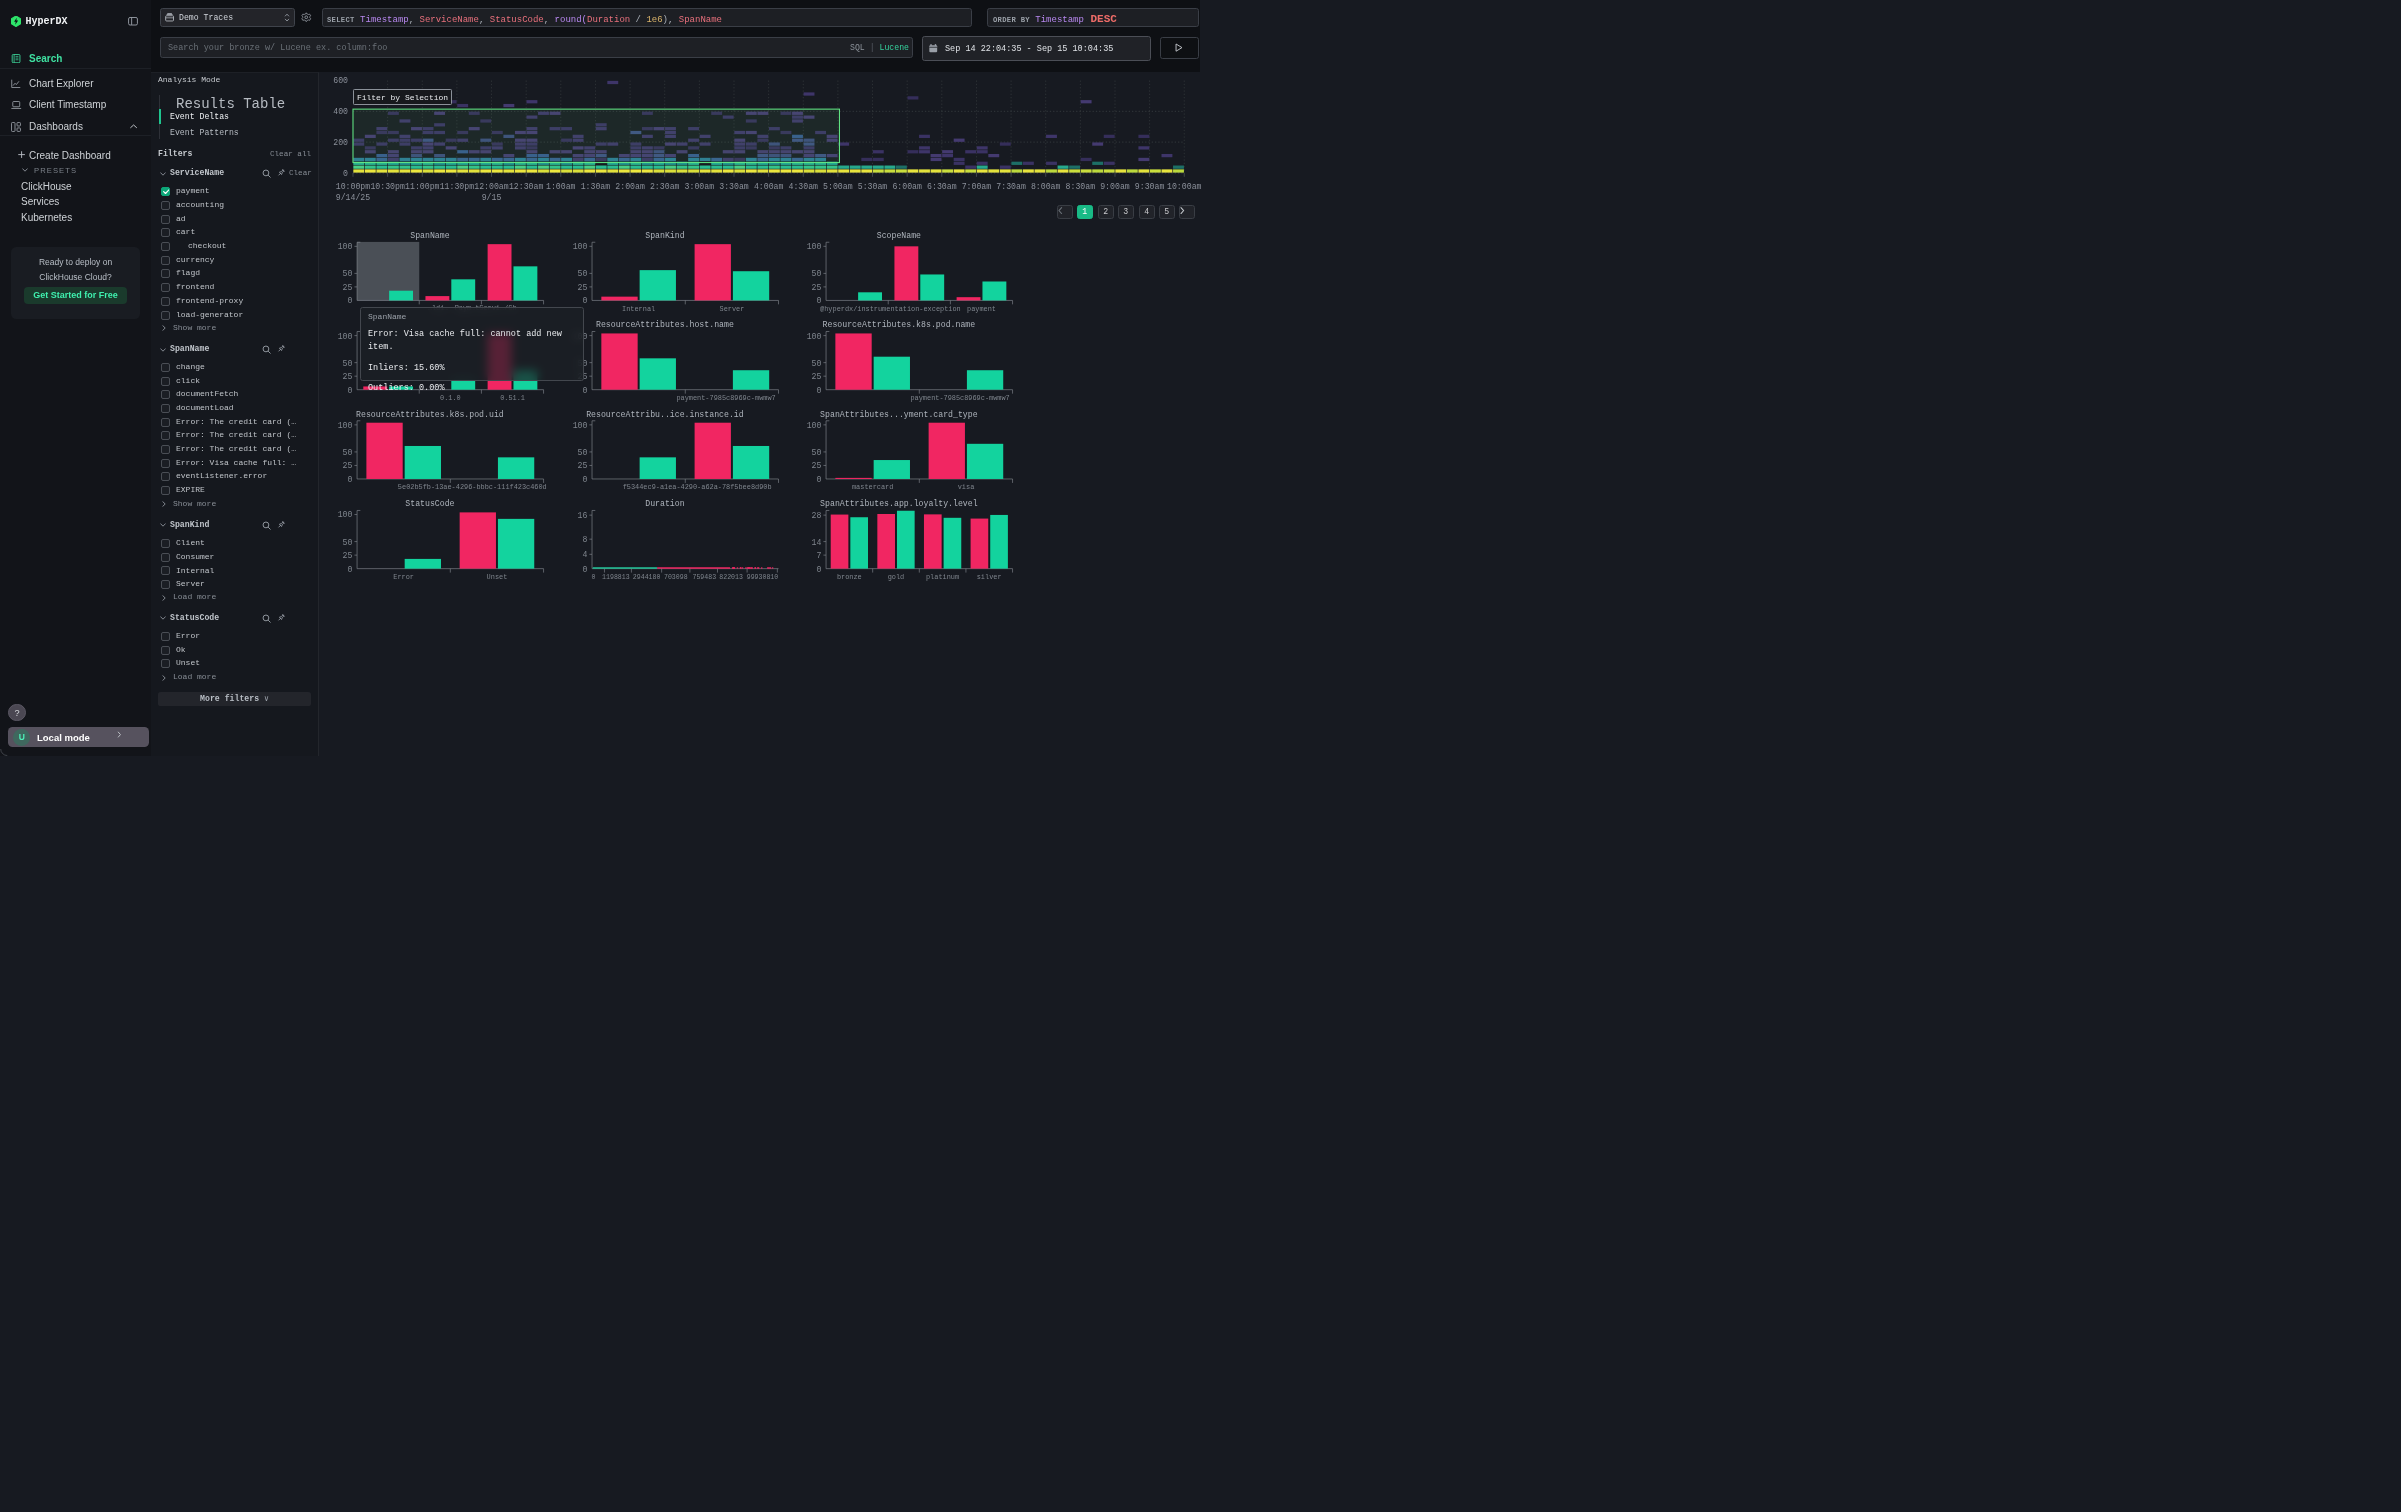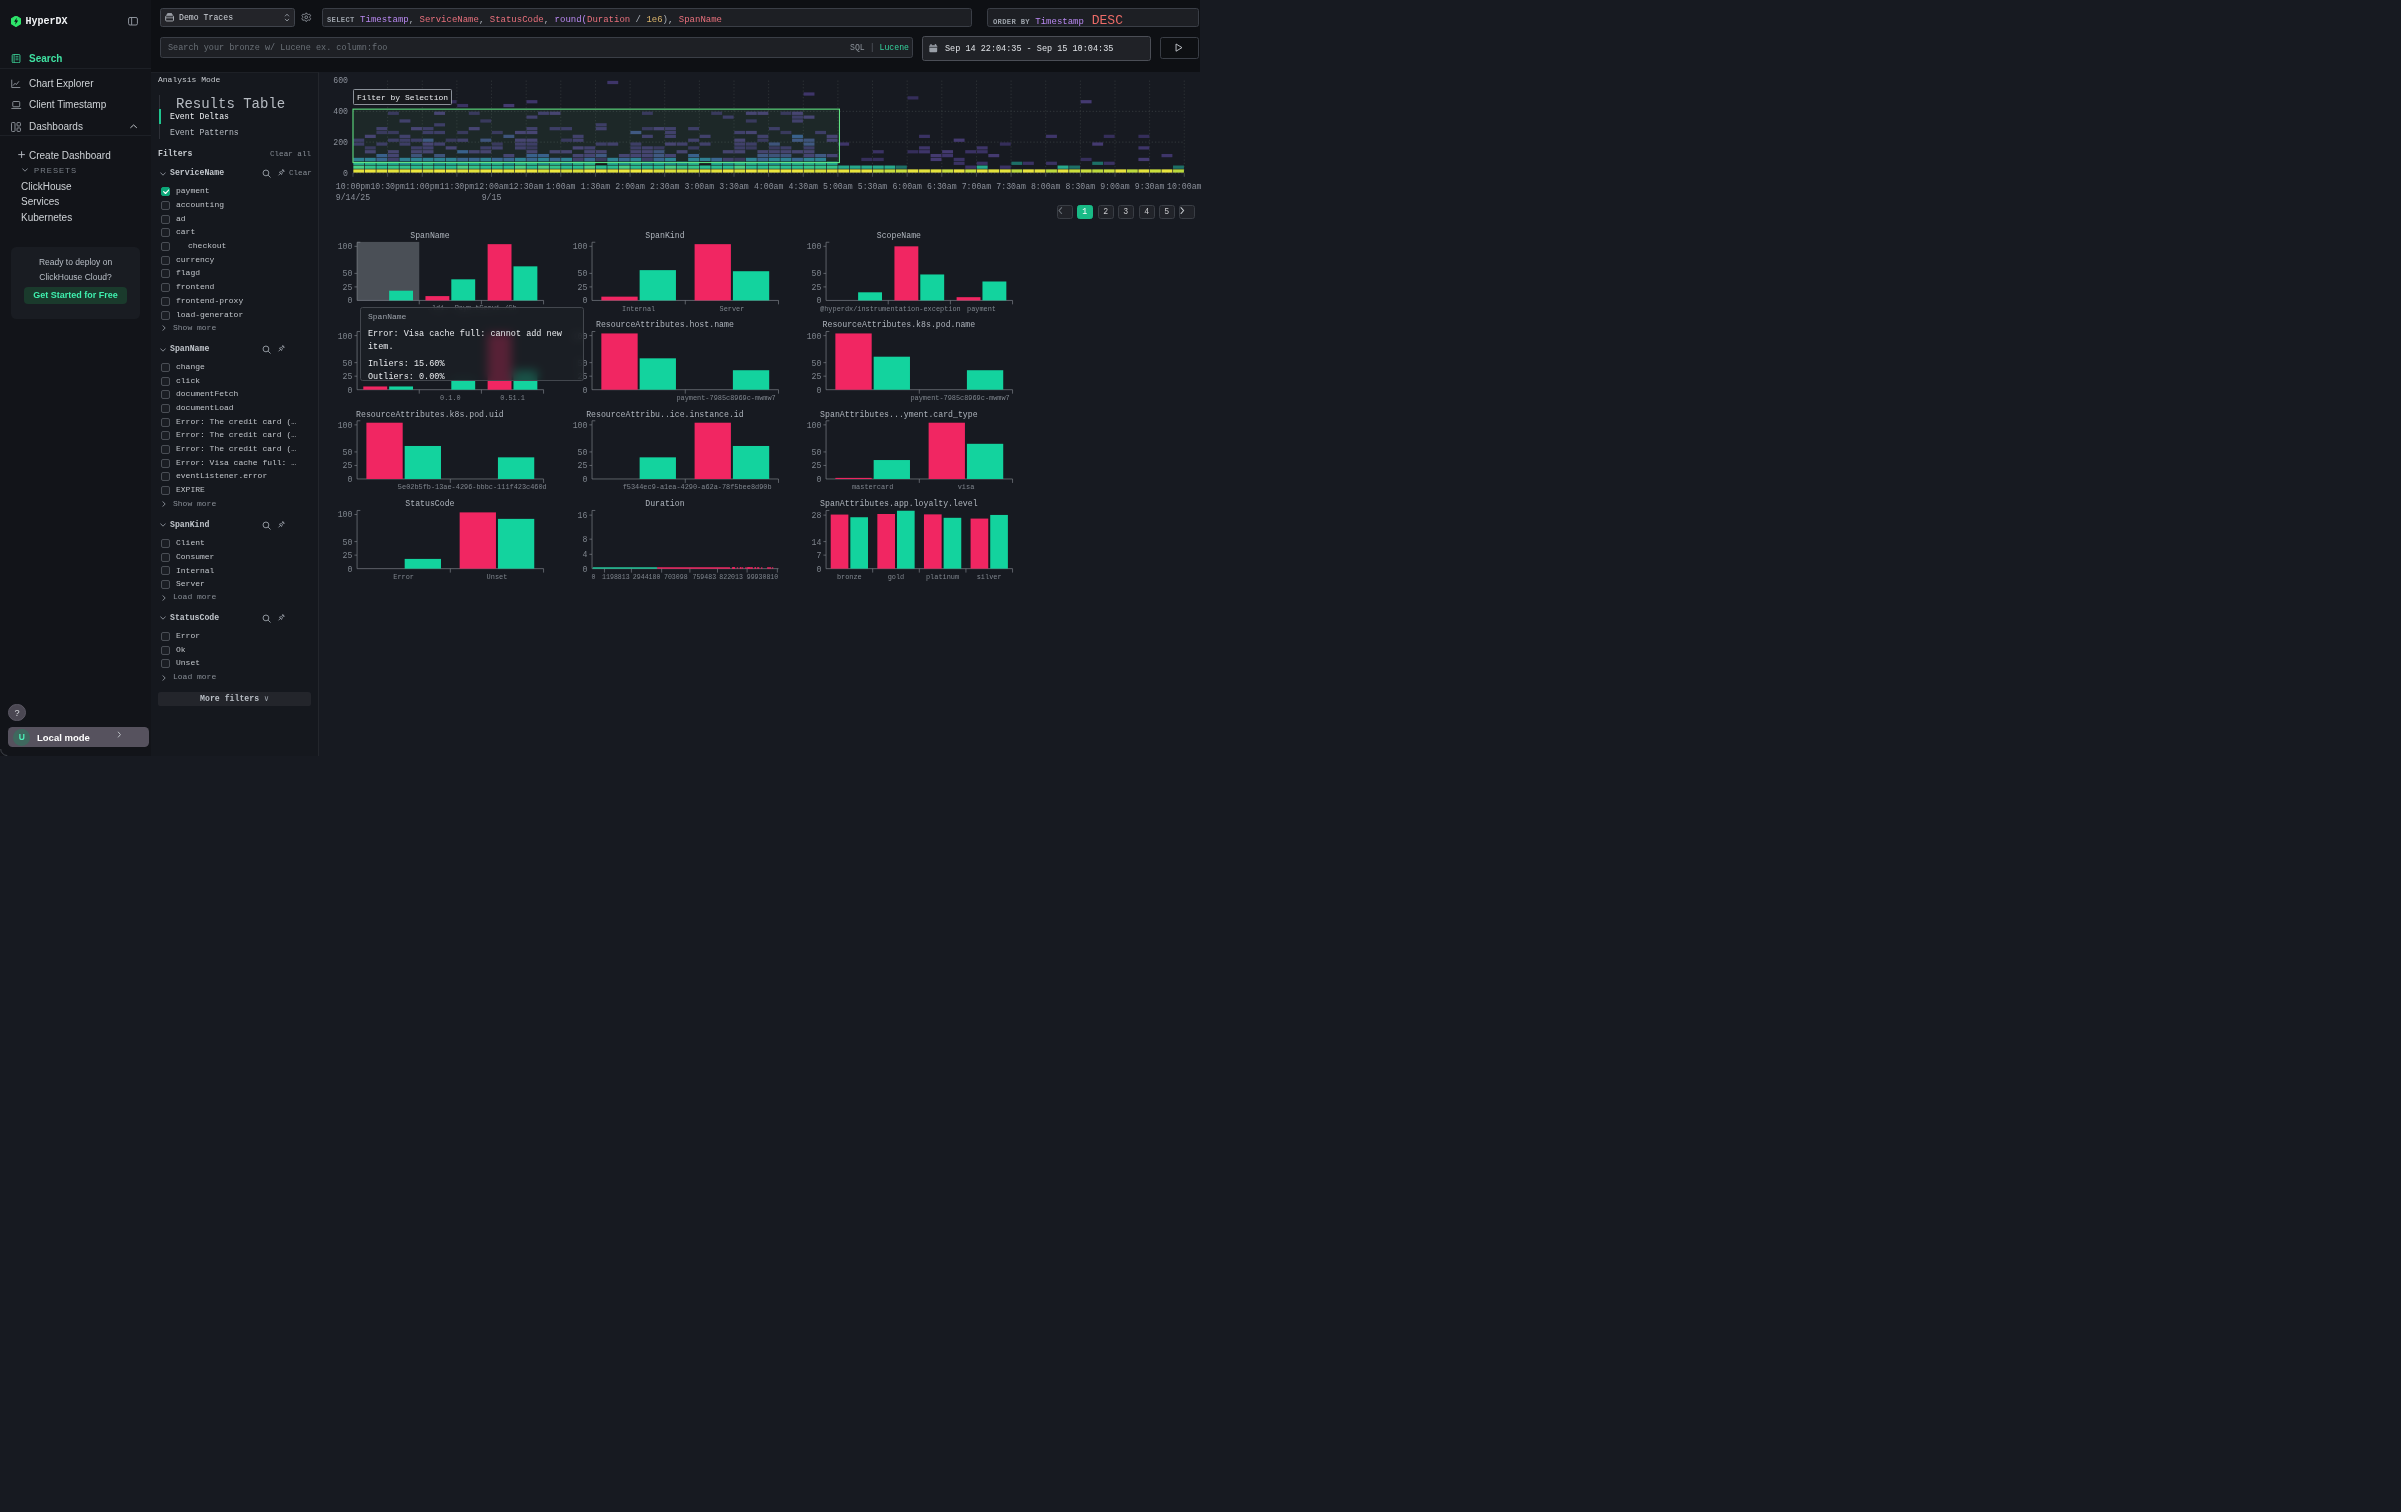--- a/index.html
+++ b/index.html
@@ -122,21 +122,21 @@
   </div>
 <div class="abs" style="left:301px;top:12px">
     <svg class="" width="10.5" height="10.5" viewBox="0 0 16 16" fill="none">
       <circle cx="8" cy="8" r="2.1" stroke="#9aa0a8" stroke-width="1.3"></circle>
       <path d="M8 1.2 L9 3 A5.2 5.2 0 0 1 11.2 3.9 L13.2 3.3 L14.7 5.8 L13.3 7.3 A5.2 5.2 0 0 1 13.3 8.7 L14.7 10.2 L13.2 12.7 L11.2 12.1 A5.2 5.2 0 0 1 9 13 L8 14.8 L7 13 A5.2 5.2 0 0 1 4.8 12.1 L2.8 12.7 L1.3 10.2 L2.7 8.7 A5.2 5.2 0 0 1 2.7 7.3 L1.3 5.8 L2.8 3.3 L4.8 3.9 A5.2 5.2 0 0 1 7 3 Z" stroke="#9aa0a8" stroke-width="1.2" stroke-linejoin="round"></path>
     </svg>
   </div>
 <div class="input" style="left:322px;top:8px;width:650px;height:19.4px;background:#1d1f24"></div>
 <div class="abs mono" style="left:327px;top:12.5px;white-space:pre"><span style="color:#9aa0a8;font-size:7.2px;font-weight:bold;letter-spacing:0.3px;">SELECT</span><span style="color:#c6cacf;font-size:9px;font-weight:normal;"> </span><span style="color:#b888f0;font-size:9px;font-weight:normal;">Timestamp</span><span style="color:#aab0b8;font-size:9px;font-weight:normal;">, </span><span style="color:#e8707c;font-size:9px;font-weight:normal;">ServiceName</span><span style="color:#aab0b8;font-size:9px;font-weight:normal;">, </span><span style="color:#e8707c;font-size:9px;font-weight:normal;">StatusCode</span><span style="color:#aab0b8;font-size:9px;font-weight:normal;">, </span><span style="color:#b888f0;font-size:9px;font-weight:normal;">round(</span><span style="color:#e8707c;font-size:9px;font-weight:normal;">Duration</span><span style="color:#aab0b8;font-size:9px;font-weight:normal;"> / </span><span style="color:#d9b36a;font-size:9px;font-weight:normal;">1e6</span><span style="color:#aab0b8;font-size:9px;font-weight:normal;">), </span><span style="color:#e8707c;font-size:9px;font-weight:normal;">SpanName</span></div>
 <div class="input" style="left:987px;top:8px;width:212px;height:19.4px;background:#1d1f24"></div>
-<div class="abs mono" style="left:993px;top:12.5px;white-space:pre"><span style="color:#9aa0a8;font-size:7.2px;font-weight:bold;letter-spacing:0.3px;">ORDER BY</span><span style="color:#c6cacf;font-size:9px;font-weight:normal;"> </span><span style="color:#b888f0;font-size:9px;font-weight:normal;">Timestamp</span><span style="color:#ee6c68;font-size:13px;font-weight:normal;margin-top:20px;"> DESC</span></div>
+<div class="abs mono" style="left:993px;top:12.5px;white-space:pre"><span style="color:#9aa0a8;font-size:7.2px;font-weight:bold;letter-spacing:0.3px;">ORDER BY</span><span style="color:#c6cacf;font-size:9px;font-weight:normal;"> </span><span style="color:#b888f0;font-size:9px;font-weight:normal;">Timestamp</span><span style="color:#ee6c68;font-size:11px;font-weight:bold;margin-top:20px;"> DESC</span></div>
 <div class="input" style="left:160px;top:37px;width:753px;height:21.4px"></div>
 <div class="abs mono" style="left:168px;top:43px;font-size:8.5px;color:#6a7077">Search your bronze w/ Lucene ex. column:foo</div>
 <div class="abs mono" style="left:850px;top:43px;font-size:8.2px;color:#8b9199">SQL <span style="color:#5a5f66">|</span> <span style="color:#35d39e">Lucene</span></div>
 <div class="input" style="left:922px;top:36px;width:229px;height:25px;background:#202227;border-color:#4b4e56"></div>
 <div class="abs" style="left:929px;top:44px">
     <svg class="" width="8.5" height="8.5" viewBox="0 0 13 13" fill="none">
       <rect x="0.5" y="1.8" width="12" height="10.7" rx="1.6" fill="#9aa0a8"></rect>
       <rect x="2.2" y="0" width="1.8" height="3.2" rx="0.7" fill="#9aa0a8"></rect>
       <rect x="9" y="0" width="1.8" height="3.2" rx="0.7" fill="#9aa0a8"></rect>
       <line x1="0.5" y1="5" x2="12.5" y2="5" stroke="#14161b" stroke-width="1.1"></line>
@@ -1089,16 +1089,16 @@
 <div class="pagebtn" style="left:1118px;top:205px">3</div>
 <div class="pagebtn" style="left:1139px;top:205px">4</div>
 <div class="pagebtn" style="left:1159px;top:205px">5</div>
 <div class="pagebtn" style="left:1179px;top:205px"><span style="position:relative;top:0.7px"><svg class="" width="4.6" height="7.2" viewBox="0 0 7 11" fill="none">
         <path d="M1.5 1 L5.5 5.5 L1.5 10" stroke="#c0c4c9" stroke-width="1.6" stroke-linecap="round"></path>
       </svg></span></div>
 <div class="abs" style="left:360px;top:307px;width:224px;height:74px;background:rgba(28,32,38,0.72);
  -webkit-backdrop-filter:blur(4.6px);backdrop-filter:blur(4.6px);border:0.7px solid #43474e;border-radius:2.6px"></div>
 <div class="abs mono" style="left:368px;top:312px;font-size:8px;color:#9aa0a8">SpanName</div>
 <div class="abs mono" style="left:368px;top:328px;font-size:8.5px;color:#e8eaed;line-height:13px">Error: Visa cache full: cannot add new<br>item.</div>
-<div class="abs mono" style="left:368px;top:358px;font-size:8.5px;color:#e8eaed;line-height:13px">Inliers: 15.60%<br>Outliers: 0.00%</div>
+<div class="abs mono" style="left:368px;top:358px;font-size:8.5px;color:#e8eaed;line-height:20px">Inliers: 15.60%<br>Outliers: 0.00%</div>
 <svg class="abs" style="left:0;top:749px" width="8" height="7.2" viewBox="0 0 12 11">
     <path d="M1 0 A 10 10 0 0 0 11 10" stroke="#6b6f76" stroke-width="1.3" fill="none" opacity="0.6"></path>
   </svg>
 
 </body></html>

